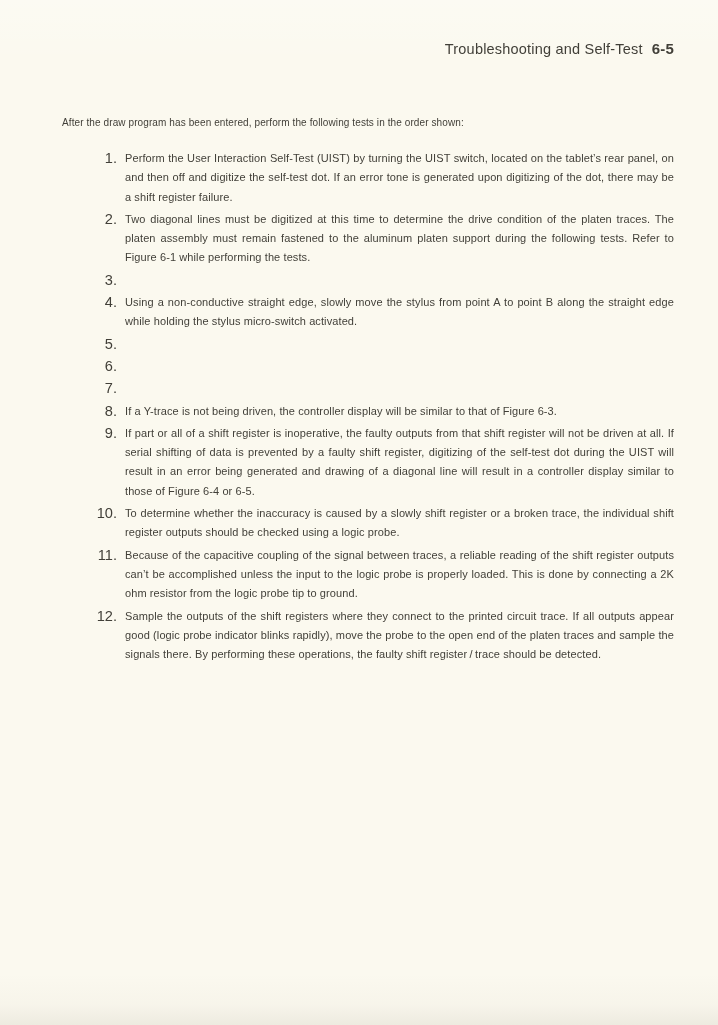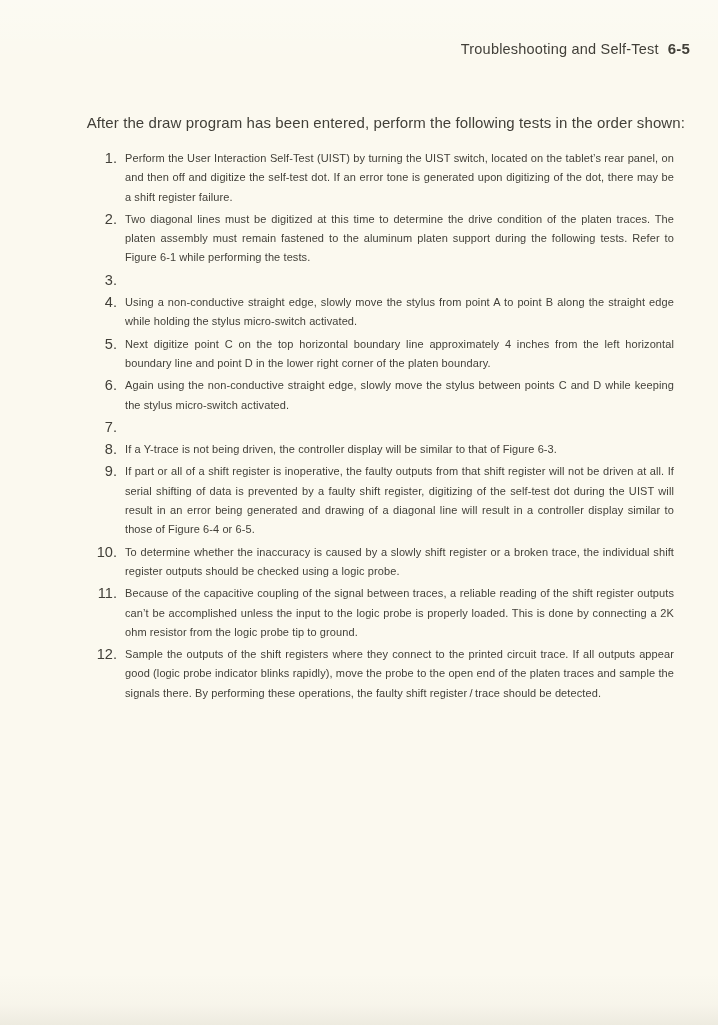--- a/index.html
+++ b/index.html
@@ -14,37 +14,36 @@
     margin: 0 auto;
     background: #fbf9ef;
     background-image:
       linear-gradient(180deg, rgba(255,255,255,0.25) 0%, rgba(255,255,255,0) 6%),
       linear-gradient(0deg, rgba(120,110,90,0.10) 0%, rgba(120,110,90,0.03) 2%, rgba(0,0,0,0) 5%);
     color: #413f38;
     overflow: hidden;
   }
   .running-head {
     margin-top: 40px;
-    padding-right: 28px;
+    padding-right: 44px;
     text-align: right;
     font-size: 14.5px;
     line-height: 18px;
     letter-spacing: 0.2px;
   }
   .running-head .page-num {
     font-weight: bold;
     margin-left: 9px;
     font-size: 15px;
   }
   .intro {
     margin: 55px 33px 0 62px;
-    font-size: 15px;
+    font-size: 10px;
     line-height: 19px;
     letter-spacing: 0.1px;
-    text-align: right;
   }
   .steps {
     margin: 17px 44px 0 62px;
   }
   .step {
     display: flex;
     align-items: flex-start;
     margin-bottom: 3px;
   }
   .step .num {
@@ -89,26 +88,24 @@
       <span class="num">3.</span>
     </div>
 
     <div class="step">
       <span class="num">4.</span>
       <div class="txt">Using a non-conductive straight edge, slowly move the stylus from point A to point B along the straight edge while holding the stylus micro-switch activated.</div>
     </div>
 
     <div class="step">
       <span class="num">5.</span>
-      <div class="txt">Next digitize point C on the top horizontal boundary line approximately 4 inches from the left horizontal boundary line and point D in the lower right corner of the platen boundary.</div>
     </div>
 
     <div class="step">
       <span class="num">6.</span>
-      <div class="txt">Again using the non-conductive straight edge, slowly move the stylus between points C and D while keeping the stylus micro-switch activated.</div>
     </div>
 
     <div class="step">
       <span class="num">7.</span>
     </div>
 
     <div class="step">
       <span class="num">8.</span>
       <div class="txt">If a Y-trace is not being driven, the controller display will be similar to that of Figure 6-3.</div>
     </div>

